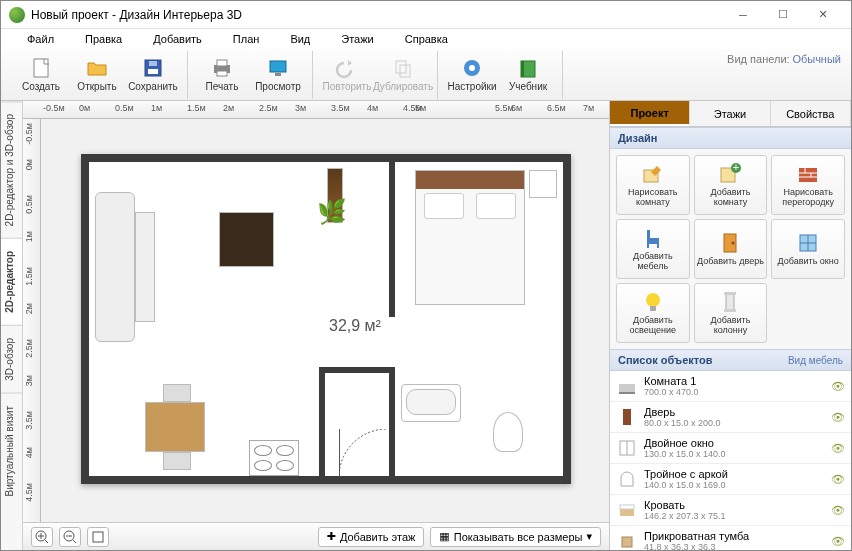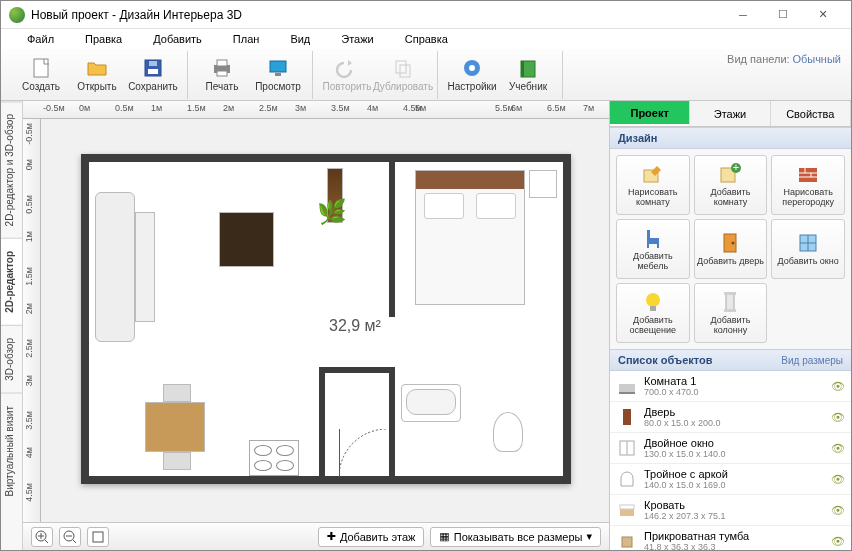--- a/index.html
+++ b/index.html
@@ -33,21 +33,21 @@
 .floorplan{position:absolute;left:40px;top:35px;width:490px;height:330px;background:#fff;border:8px solid #3c3c3c;box-shadow:0 2px 6px rgba(0,0,0,.3);}
 .wall{position:absolute;background:#3c3c3c;}
 .area-label{position:absolute;left:240px;top:155px;font-size:16px;color:#555;}
 .furn{position:absolute;background:#e4e4e4;border:1px solid #bbb;}
 .canvas-footer{height:28px;background:linear-gradient(#fdfdfd,#ececec);border-top:1px solid #c8c8c8;display:flex;align-items:center;padding:0 8px;gap:6px;}
 .zbtn{width:22px;height:20px;border:1px solid #bbb;border-radius:3px;background:#fff;display:flex;align-items:center;justify-content:center;}
 .fbtn{height:20px;border:1px solid #bbb;border-radius:3px;background:#fff;padding:0 8px;display:flex;align-items:center;gap:4px;}
 .rpanel{width:242px;background:#fff;border-left:1px solid #c8c8c8;display:flex;flex-direction:column;overflow:hidden;}
 .rtabs{height:26px;display:flex;border-bottom:1px solid #c8c8c8;background:#f4f4f4;}
 .rtab{flex:1;display:flex;align-items:center;justify-content:center;border-right:1px solid #d8d8d8;font-size:11px;}
-.rtab.active{background:#22c55e;border-bottom:2px solid #fff;font-weight:bold;}
+.rtab.active{background:#a16207;border-bottom:2px solid #fff;font-weight:bold;}
 .section-hdr{background:linear-gradient(#e8eef8,#d6e0ef);padding:4px 8px;font-weight:bold;color:#2a4a7a;border-top:1px solid #c5d0e0;border-bottom:1px solid #c5d0e0;display:flex;justify-content:space-between;align-items:flex-end;}
 .section-hdr .sub{font-weight:normal;font-size:10px;color:#5a7ab0;}
 .design-grid{display:grid;grid-template-columns:repeat(3,1fr);gap:4px;padding:6px;background:#f7f7f7;}
 .dcell{background:linear-gradient(#ffffff,#f2f2f2);border:1px solid #cfcfcf;border-radius:3px;height:60px;display:flex;flex-direction:column;align-items:center;justify-content:center;padding:2px;}
 .dcell .dic{width:24px;height:24px;display:flex;align-items:center;justify-content:center;}
 .dcell .dlbl{font-size:9px;text-align:center;line-height:1.1;margin-top:2px;color:#333;}
 .objlist{flex:1;overflow:auto;}
 .obj{display:flex;align-items:center;padding:4px 6px;border-bottom:1px solid #eee;}
 .obj .oic{width:22px;height:22px;margin-right:6px;display:flex;align-items:center;justify-content:center;}
 .obj .oinfo{flex:1;}
@@ -376,21 +376,21 @@
               <rect x="8" y="4" width="8" height="16" fill="#e8e8e8" stroke="#aaa"></rect>
               <rect x="6" y="2" width="12" height="3" fill="#d0d0d0"></rect>
               <rect x="6" y="19" width="12" height="3" fill="#d0d0d0"></rect>
             </svg>
           </div>
           <div class="dlbl">Добавить колонну</div>
         </div>
     </div>
     <div class="section-hdr">
         <span>Список объектов</span>
-        <span class="sub">Вид размеры</span>
+        <span class="sub">Вид мебель</span>
       </div>
     <div class="objlist">
       <div class="obj">
           <div class="oic">
             <svg width="20" height="20">
               <path d="M2 16l8-6 8 6v2H2z" fill="#888"></path>
               <rect x="2" y="8" width="16" height="8" fill="#ccc"></rect>
             </svg>
           </div>
           <div class="oinfo">

